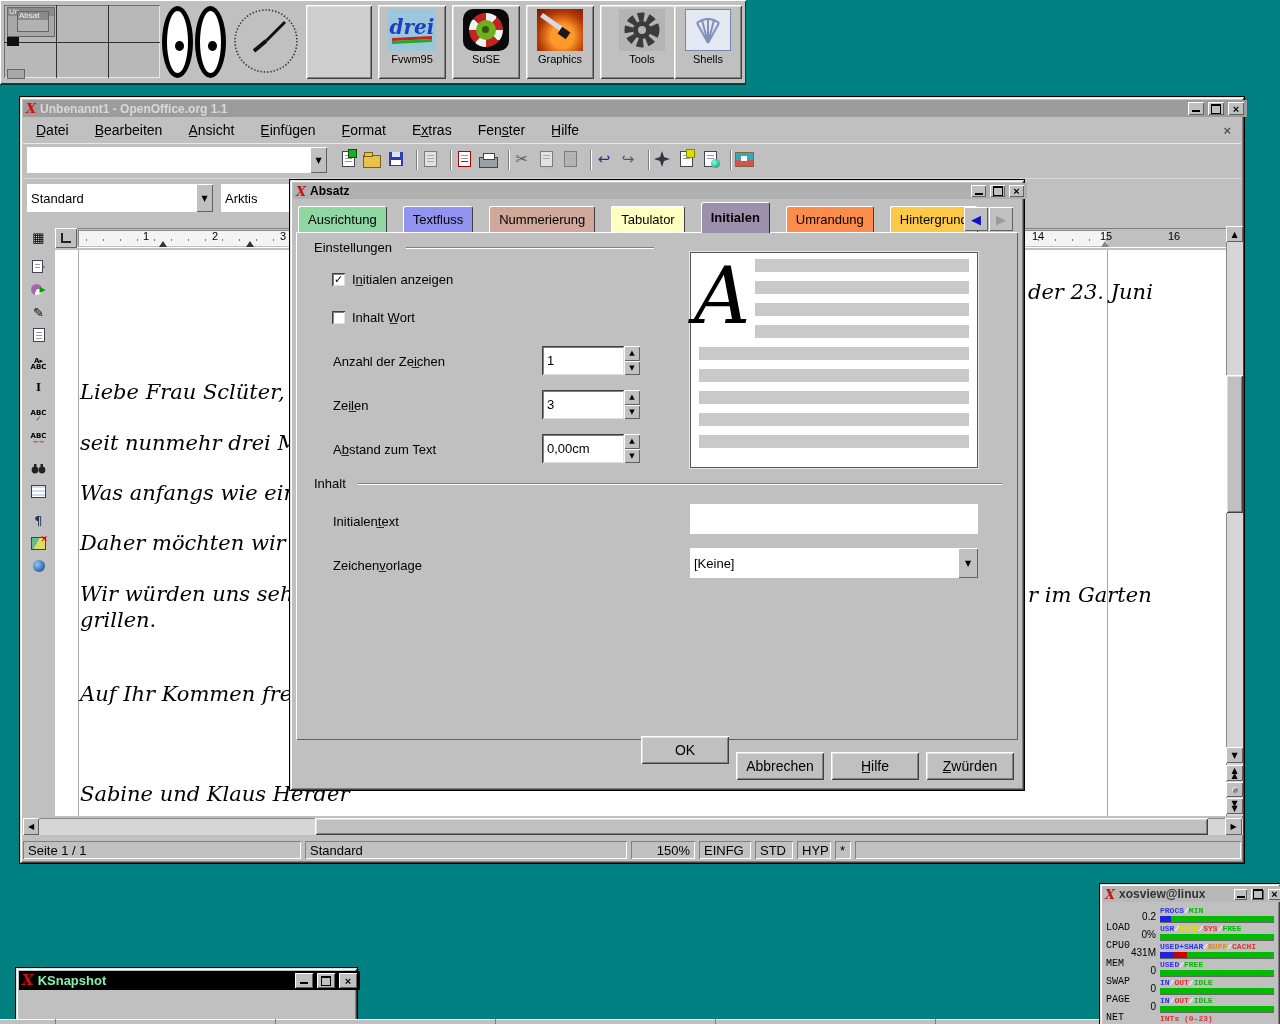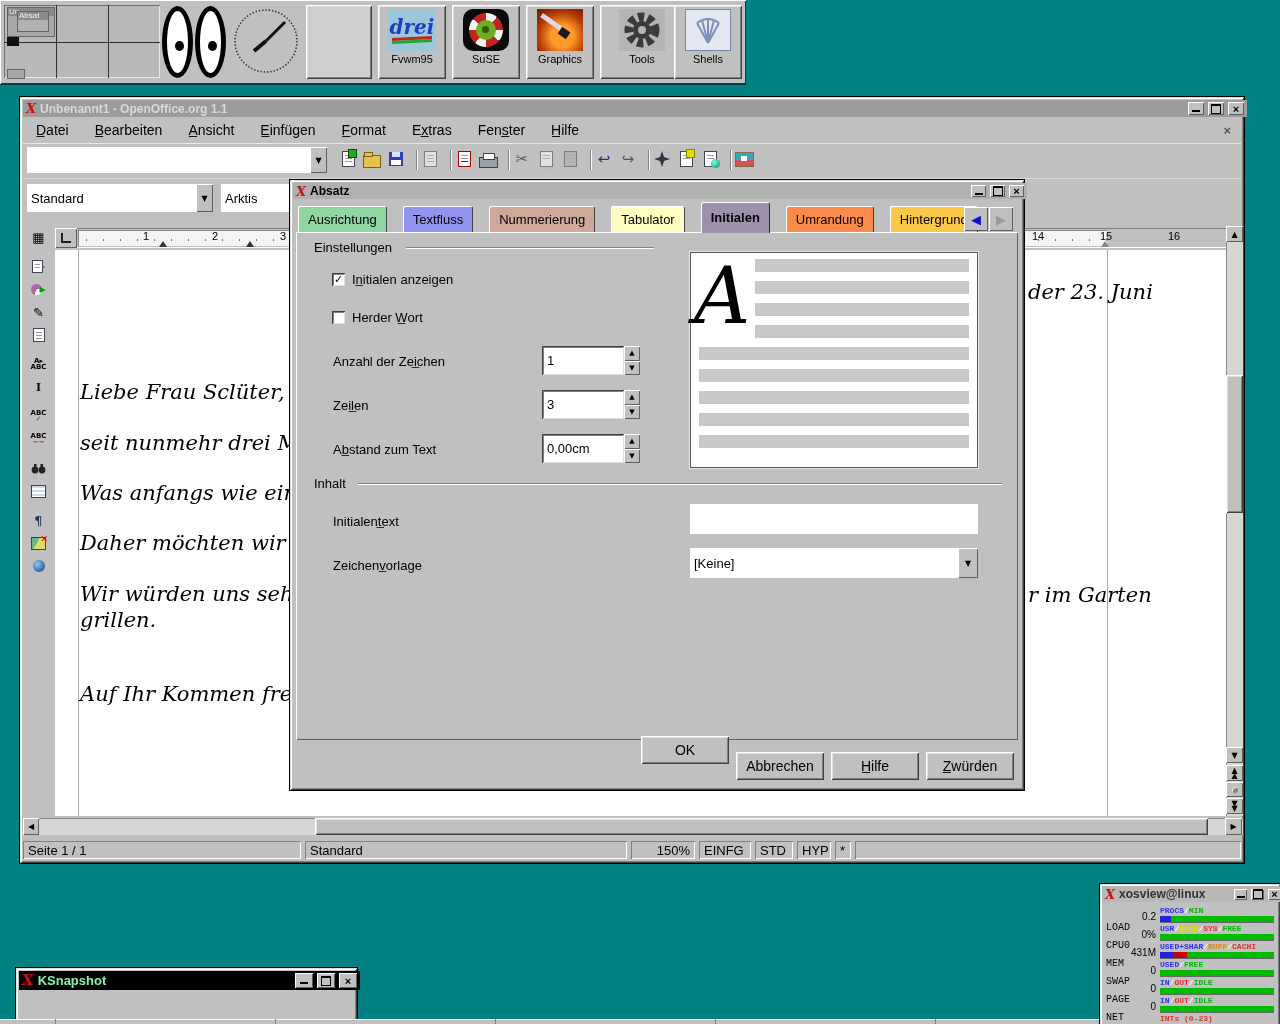--- a/index.html
+++ b/index.html
@@ -432,20 +432,21 @@
       <i class="mline" style="left:1052px"></i>
       <span class="doctext" style="left:973px;top:30px">der 23. Juni</span>
       <span class="doctext" style="left:25px;top:130px">Liebe Frau Sclüter, lieber H</span>
       <span class="doctext" style="left:25px;top:181px">seit nunmehr drei Monaten l</span>
       <span class="doctext" style="left:25px;top:231px">Was anfangs wie eine große</span>
       <span class="doctext" style="left:25px;top:281px">Daher möchten wir Sie zu ei</span>
       <span class="doctext" style="left:25px;top:332px">Wir würden uns sehr freuen,</span>
       <span class="doctext" style="left:973px;top:333px">r im Garten</span>
       <span class="doctext" style="left:25px;top:358px">grillen.</span>
       <span class="doctext" style="left:25px;top:432px">Auf Ihr Kommen freuen sich</span>
+      <span class="doctext" style="left:25px;top:532px">Sabine und Klaus Herder</span>
     </div>
 
     <div class="vscroll" style="left:1206px;top:129px;width:17px;height:590px">
       <div class="sbtn95 raised-thin" style="left:0;top:0;width:17px;height:16px">
           <span>▲</span>
         </div>
       <div class="thumb raised" style="left:0;top:149px;width:17px;height:138px"></div>
       <div class="sbtn95 raised-thin" style="left:0;top:521px;width:17px;height:16px">
           <span>▼</span>
         </div>
@@ -518,21 +519,21 @@
 
       <span class="group-label" style="left:18px;top:8px">Einstellungen</span>
       <div class="group-rule" style="left:110px;top:15px;width:248px"></div>
 
       <div class="cb" style="left:36px;top:40px">
         <span class="box">✓</span>
         <span>In̲itialen anzeigen</span>
       </div>
       <div class="cb" style="left:36px;top:78px">
         <span class="box"></span>
-        <span>Herder W̲ort</span>
+        <span>Inhalt W̲ort</span>
       </div>
 
       <span class="dlabel" style="left:37px;top:122px">Anzahl der Zei̲chen</span>
       <div class="spin" style="left:246px;top:114px;width:98px;height:29px">
         <div class="sp-field"><input readonly="" value="1" style=""></div>
         <div class="btns">
           <div class="sbt raised-thin">
               <span>▲</span>
             </div>
           <div class="sbt raised-thin">

